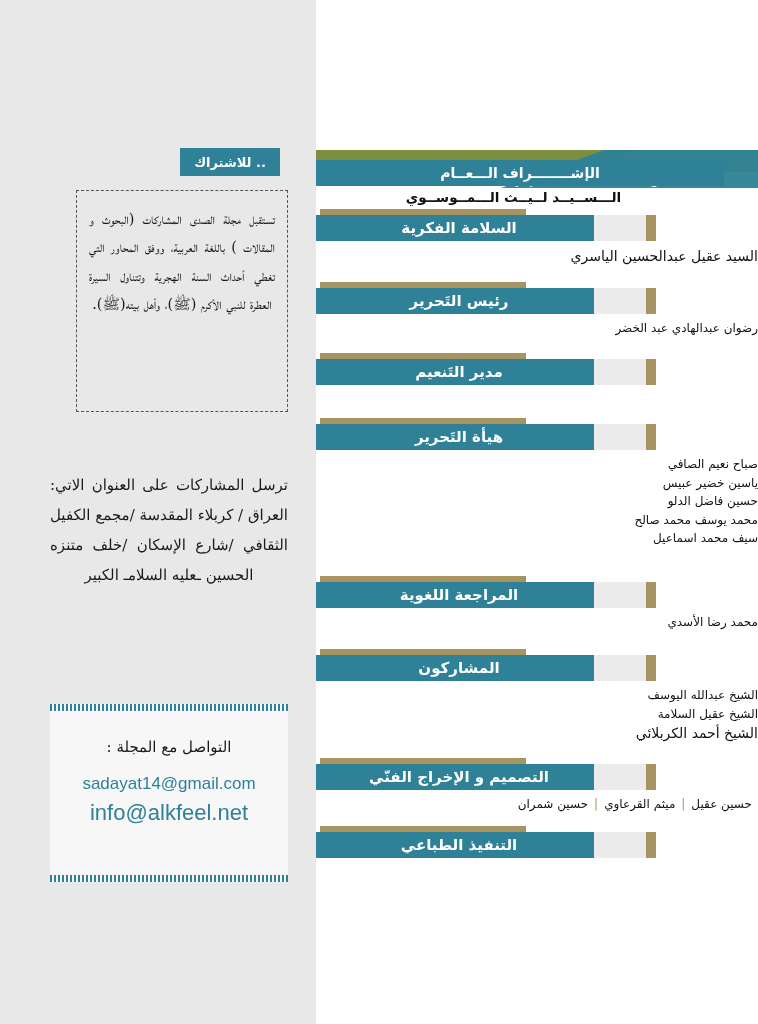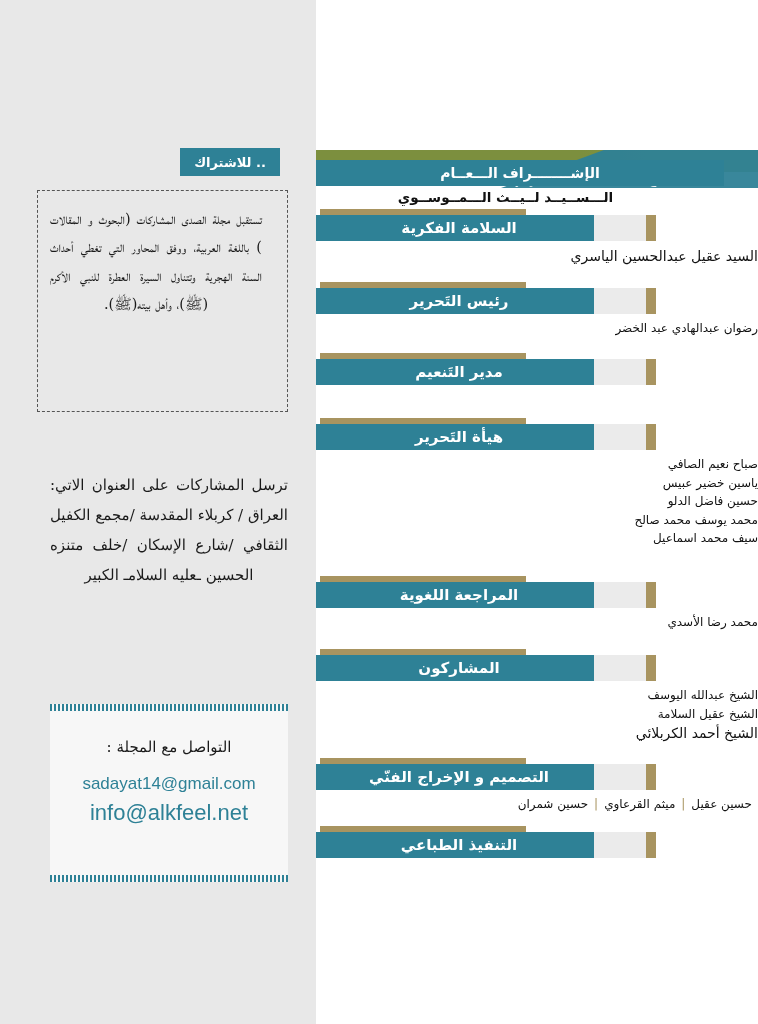--- a/index.html
+++ b/index.html
@@ -21,24 +21,24 @@
 
   
   .subscribe-tab{
     position:absolute;right:478px;top:148px;width:100px;height:28px;
     background:#2e8196;color:#ffffff;
     display:flex;align-items:center;justify-content:center;
     font-size:13px;font-weight:bold;
     letter-spacing:0.5px;
   }
   .dashed-box{
-    position:absolute;right:470px;top:190px;width:251px;height:222px;
+    position:absolute;right:470px;top:190px;width:212px;height:222px;
     border:1.5px dashed #555;
     box-sizing:border-box;
-    padding:14px 25px 10px 12px;
+    padding:14px 12px 10px 12px;
   }
   .dashed-box p{
     margin:0;
     font-family:"DejaVu Serif","Liberation Serif",serif;
     font-size:14.5px;line-height:1.95;
     color:#1a1a1a;
     text-align:justify;
     text-align-last:center;
   }
 
@@ -126,21 +126,21 @@
   .names div.sep span{padding:0 6px;}
   .names div.sep i{color:#a89460;font-style:normal;}
 
   
   .sup-bar{
     position:absolute;left:0;top:150px;width:408px;height:26px;background:#2e8196;
     color:#fff;display:flex;align-items:center;justify-content:center;
     font-size:14px;font-weight:bold;letter-spacing:1px;
   }
   .sup-name{
-    position:absolute;left:0;top:179px;width:379px;text-align:center;
+    position:absolute;left:8px;top:179px;width:379px;text-align:center;
     font-size:13.5px;font-weight:bold;color:#111;letter-spacing:1px;
   }
 </style>
 </head>
 <body>
 
 <div class="left-gray"></div>
 <div class="left-white-strip"></div>
 
 <div class="subscribe-tab">.. للاشتراك</div>

